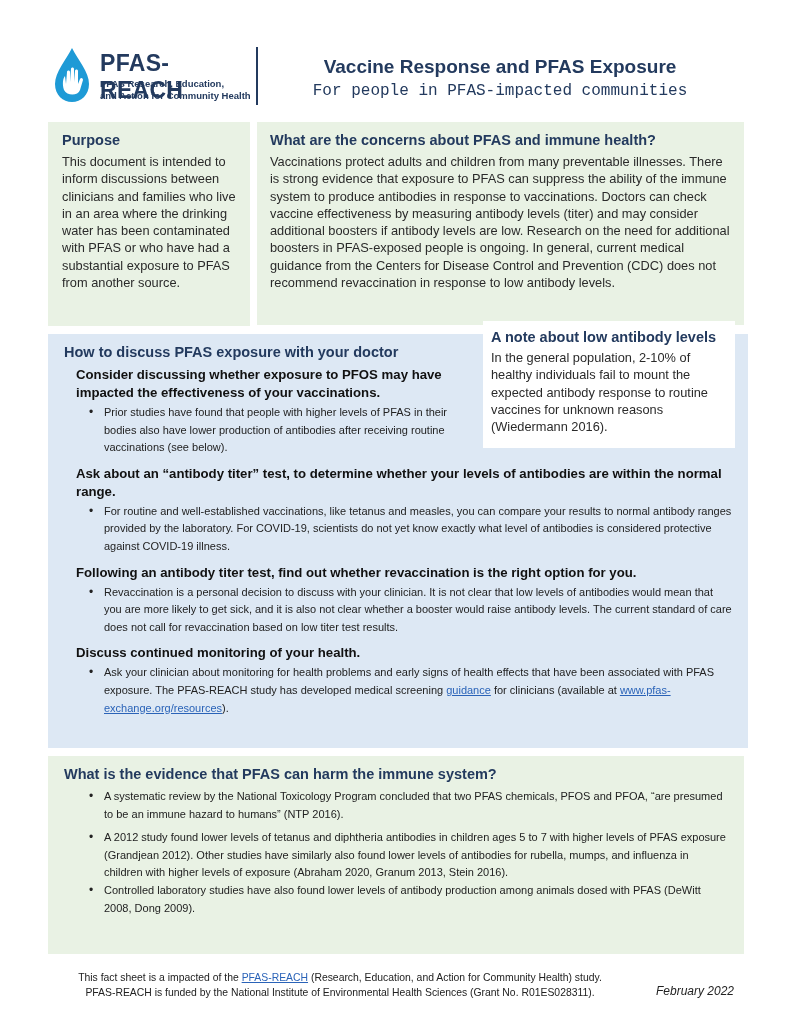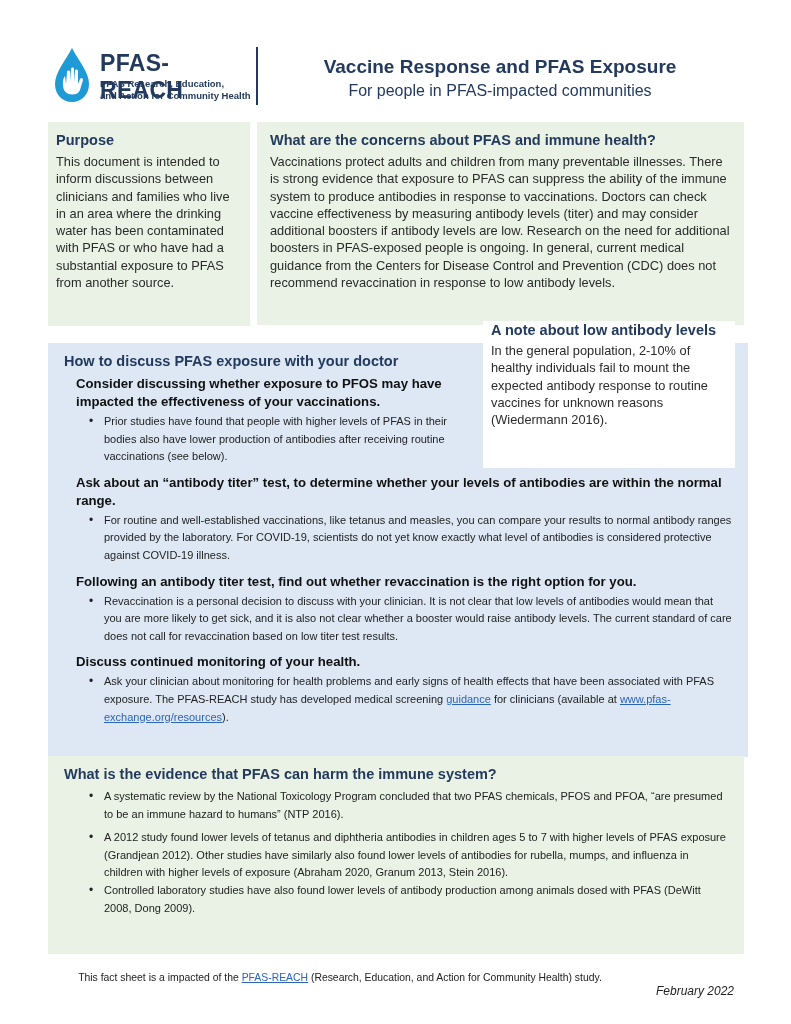--- a/index.html
+++ b/index.html
@@ -6,39 +6,39 @@
   html, body { width: 791px; height: 1024px; background: #ffffff; overflow: hidden; }
   body { position: relative; font-family: "Liberation Sans", "DejaVu Sans", sans-serif; color: #2a2a2a; }
 
   .header { position: absolute; left: 0; top: 0; width: 791px; height: 120px; }
   .logo { position: absolute; left: 52px; top: 46px; width: 200px; height: 64px; }
   .logo-drop { position: absolute; left: 0; top: 0; width: 40px; height: 58px; }
   .logo-name { position: absolute; left: 48px; top: 4px; font-size: 23px; font-weight: bold; color: #233a5e; letter-spacing: 0.3px; }
   .logo-sub { position: absolute; left: 48px; top: 32px; font-size: 9.5px; font-weight: bold; color: #233a5e; line-height: 12px; }
   .header-divider { position: absolute; left: 256px; top: 47px; width: 1.5px; height: 58px; background: #233a5e; }
   .title { position: absolute; left: 260px; top: 56px; width: 480px; text-align: center; font-size: 19px; font-weight: bold; color: #233a5e; }
-  .subtitle { position: absolute; left: 260px; top: 82px; width: 480px; text-align: center; font-size: 16px; color: #233a5e; }
+  .subtitle { position: absolute; left: 260px; top: 82px; width: 480px; text-align: center; font-size: 16px; color: #233a5e; font-family: Liberation Mono, monospace; }
 
   .box { position: absolute; }
   .green { background: #e9f2e4; }
   .blue { background: #dde8f4; }
   .white { background: #ffffff; }
 
   .h2 { font-size: 14.5px; font-weight: bold; color: #233a5e; }
   .p { font-size: 12.8px; line-height: 17.3px; color: #2a2a2a; }
   .p-sm { font-size: 11px; line-height: 17.6px; color: #222; }
   .sub-h { font-size: 13.2px; font-weight: bold; color: #111; line-height: 18px; }
 
-  .purpose { left: 48px; top: 122px; width: 202px; height: 204px; padding: 10px 8px; }
+  .purpose { left: 48px; top: 122px; width: 202px; height: 204px; padding: 10px 14px; }
   .purpose .h2 { margin-bottom: 5px; }
   .concerns { left: 257px; top: 122px; width: 487px; height: 203px; padding: 10px 13px; }
   .concerns .h2 { margin-bottom: 5px; }
 
-  .discuss { left: 48px; top: 334px; width: 700px; height: 414px; padding: 10px 16px; margin-top: 9px; }
-  .note { left: 483px; top: 321px; width: 252px; height: 147px; padding: 1px 8px 0 8px; }
+  .discuss { left: 48px; top: 334px; width: 700px; height: 414px; padding: 10px 16px; }
+  .note { left: 483px; top: 321px; width: 252px; height: 127px; padding: 8px 8px 0 8px; }
   .note .h2 { margin-bottom: 4px; }
 
   .evidence { left: 48px; top: 756px; width: 696px; height: 198px; padding: 10px 16px; }
 
   ul.bul { list-style: none; }
   ul.bul li { position: relative; padding-left: 28px; }
   ul.bul li::before { content: "\2022"; position: absolute; left: 13px; top: 0; font-size: 12px; }
 
   a.link { color: #2a63b8; text-decoration: underline; }
 
@@ -116,14 +116,15 @@
   <div class="h2" style="margin-bottom:6px;">What is the evidence that PFAS can harm the immune system?</div>
   <ul class="bul p-sm" style="padding-left:12px;">
     <li style="margin-bottom:6px;">A systematic review by the National Toxicology Program concluded that two PFAS chemicals, PFOS and PFOA, “are presumed to be an immune hazard to humans” (NTP 2016).</li>
     <li style="">A 2012 study found lower levels of tetanus and diphtheria antibodies in children ages 5 to 7 with higher levels of PFAS exposure (Grandjean 2012). Other studies have similarly also found lower levels of antibodies for rubella, mumps, and influenza in children with higher levels of exposure (Abraham 2020, Granum 2013, Stein 2016).</li>
     <li>Controlled laboratory studies have also found lower levels of antibody production among animals dosed with PFAS (DeWitt 2008, Dong 2009).</li>
   </ul>
 </div>
 
 <div class="footer">
   <div><span>This fact sheet is a impacted of the </span><a class="link" href="#">PFAS-REACH</a><span> (Research, Education, and Action for Community Health) study.</span></div>
+  <div>PFAS-REACH is funded by the National Institute of Environmental Health Sciences (Grant No. R01ES028311).</div>
 </div>
 <div class="footer-date">February 2022</div>
 
 </body></html>

